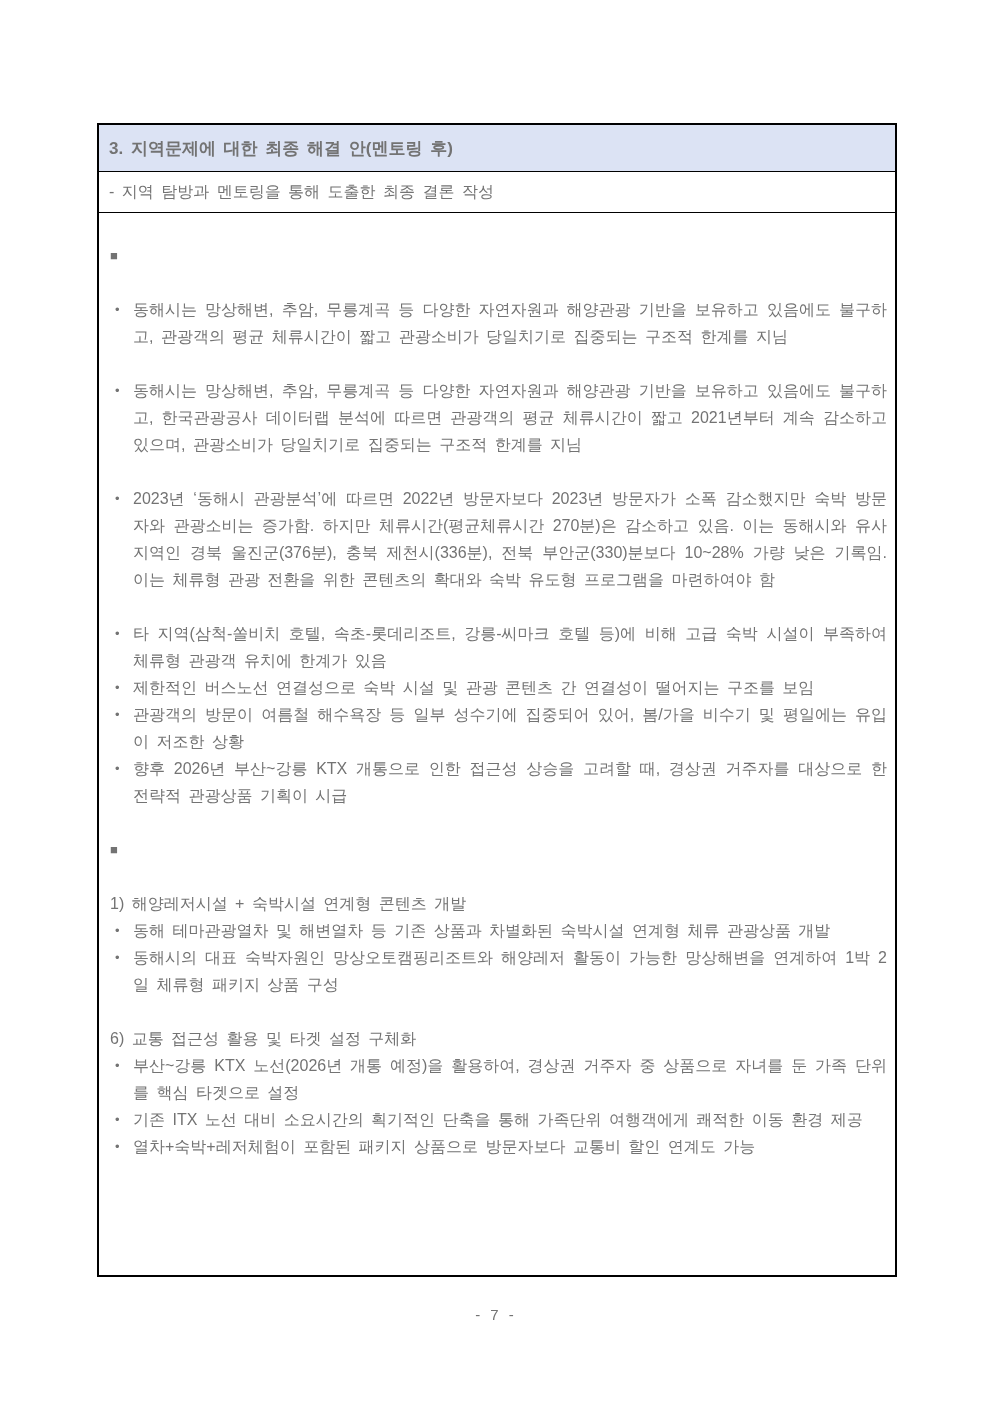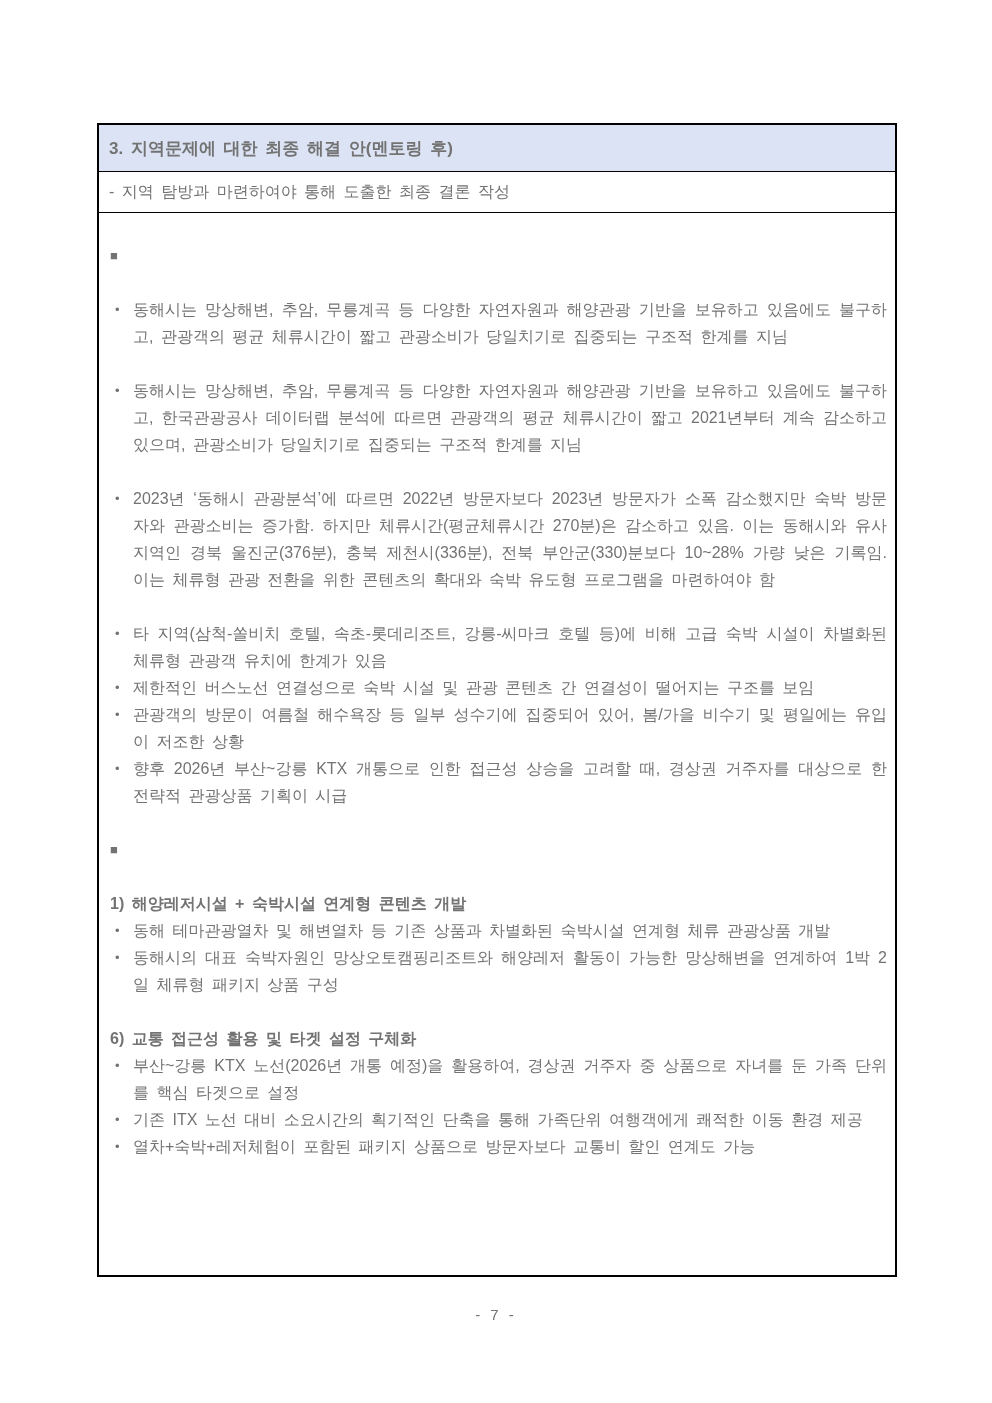--- a/index.html
+++ b/index.html
@@ -65,21 +65,21 @@
     font-weight: bold;
     display: flex;
   }
   .sec-marker {
     width: 34px;
     flex: 0 0 34px;
     font-size: 13px;
   }
   .sub-head {
     margin: 0;
-    font-weight: bold;
+    font-weight: normal;
   }
   .bullet {
     margin: 0;
     display: flex;
   }
   .b-marker {
     width: 23px;
     flex: 0 0 23px;
     font-size: 13px;
     text-align: left;
@@ -108,21 +108,21 @@
 
 <div class="page">
 
   <div class="doc-table">
 
     <div class="tbl-header">
       <span>3. 지역문제에 대한 최종 해결 안(멘토링 후)</span>
     </div>
 
     <div class="tbl-subheader">
-      <span>- 지역 탐방과 마련하여야 통해 도출한 최종 결론 작성</span>
+      <span>- 지역 탐방과 멘토링을 통해 도출한 최종 결론 작성</span>
     </div>
 
     <div class="tbl-content">
 
       <p class="sec-title">
         <span class="sec-marker">■</span>
       </p>
 
       <div class="bullet mt">
         <span class="b-marker">•</span>
@@ -134,21 +134,21 @@
         <span class="b-text">동해시는 망상해변, 추암, 무릉계곡 등 다양한 자연자원과 해양관광 기반을 보유하고 있음에도 불구하고, 한국관광공사 데이터랩 분석에 따르면 관광객의 평균 체류시간이 짧고 2021년부터 계속 감소하고 있으며, 관광소비가 당일치기로 집중되는 구조적 한계를 지님</span>
       </div>
 
       <div class="bullet mt">
         <span class="b-marker">•</span>
         <span class="b-text">2023년 ‘동해시 관광분석’에 따르면 2022년 방문자보다 2023년 방문자가 소폭 감소했지만 숙박 방문자와 관광소비는 증가함. 하지만 체류시간(평균체류시간 270분)은 감소하고 있음. 이는 동해시와 유사지역인 경북 울진군(376분), 충북 제천시(336분), 전북 부안군(330)분보다 10~28% 가량 낮은 기록임. 이는 체류형 관광 전환을 위한 콘텐츠의 확대와 숙박 유도형 프로그램을 마련하여야 함</span>
       </div>
 
       <div class="bullet mt">
         <span class="b-marker">•</span>
-        <span class="b-text">타 지역(삼척-쏠비치 호텔, 속초-롯데리조트, 강릉-씨마크 호텔 등)에 비해 고급 숙박 시설이 차별화된 체류형 관광객 유치에 한계가 있음</span>
+        <span class="b-text">타 지역(삼척-쏠비치 호텔, 속초-롯데리조트, 강릉-씨마크 호텔 등)에 비해 고급 숙박 시설이 부족하여 체류형 관광객 유치에 한계가 있음</span>
       </div>
 
       <div class="bullet">
         <span class="b-marker">•</span>
         <span class="b-text">제한적인 버스노선 연결성으로 숙박 시설 및 관광 콘텐츠 간 연결성이 떨어지는 구조를 보임</span>
       </div>
 
       <div class="bullet">
         <span class="b-marker">•</span>
         <span class="b-text">관광객의 방문이 여름철 해수욕장 등 일부 성수기에 집중되어 있어, 봄/가을 비수기 및 평일에는 유입이 저조한 상황</span>

